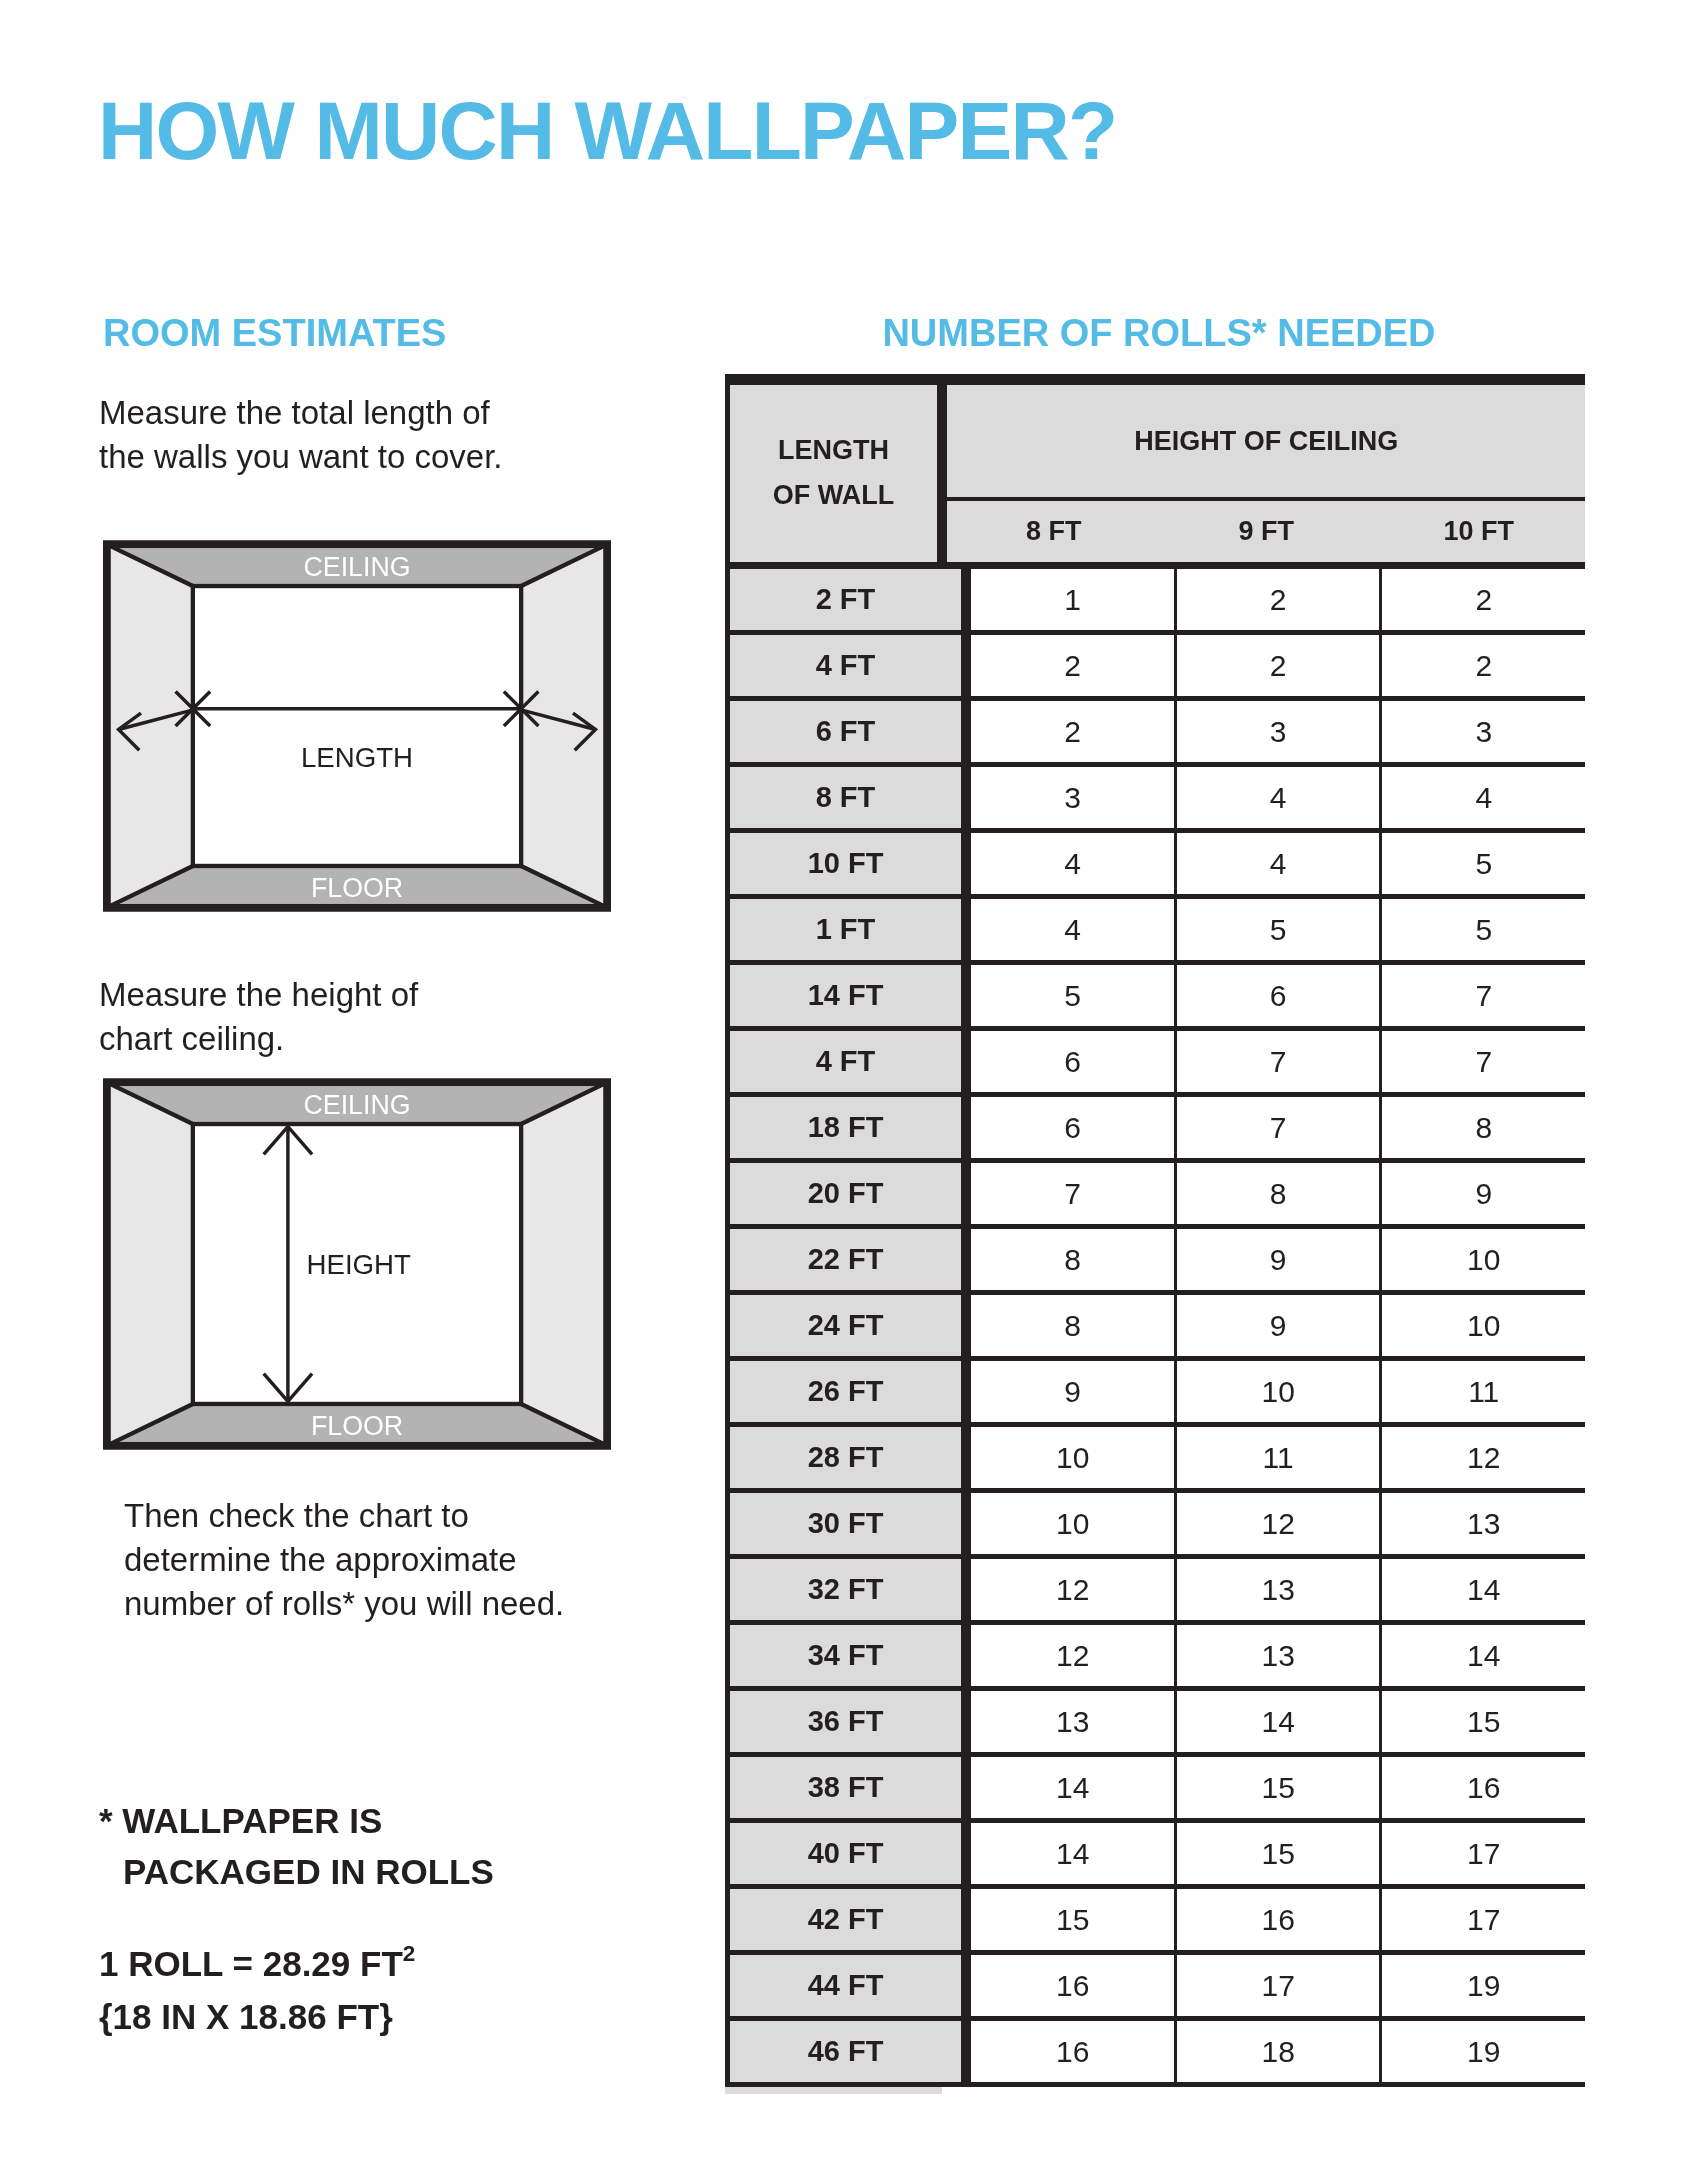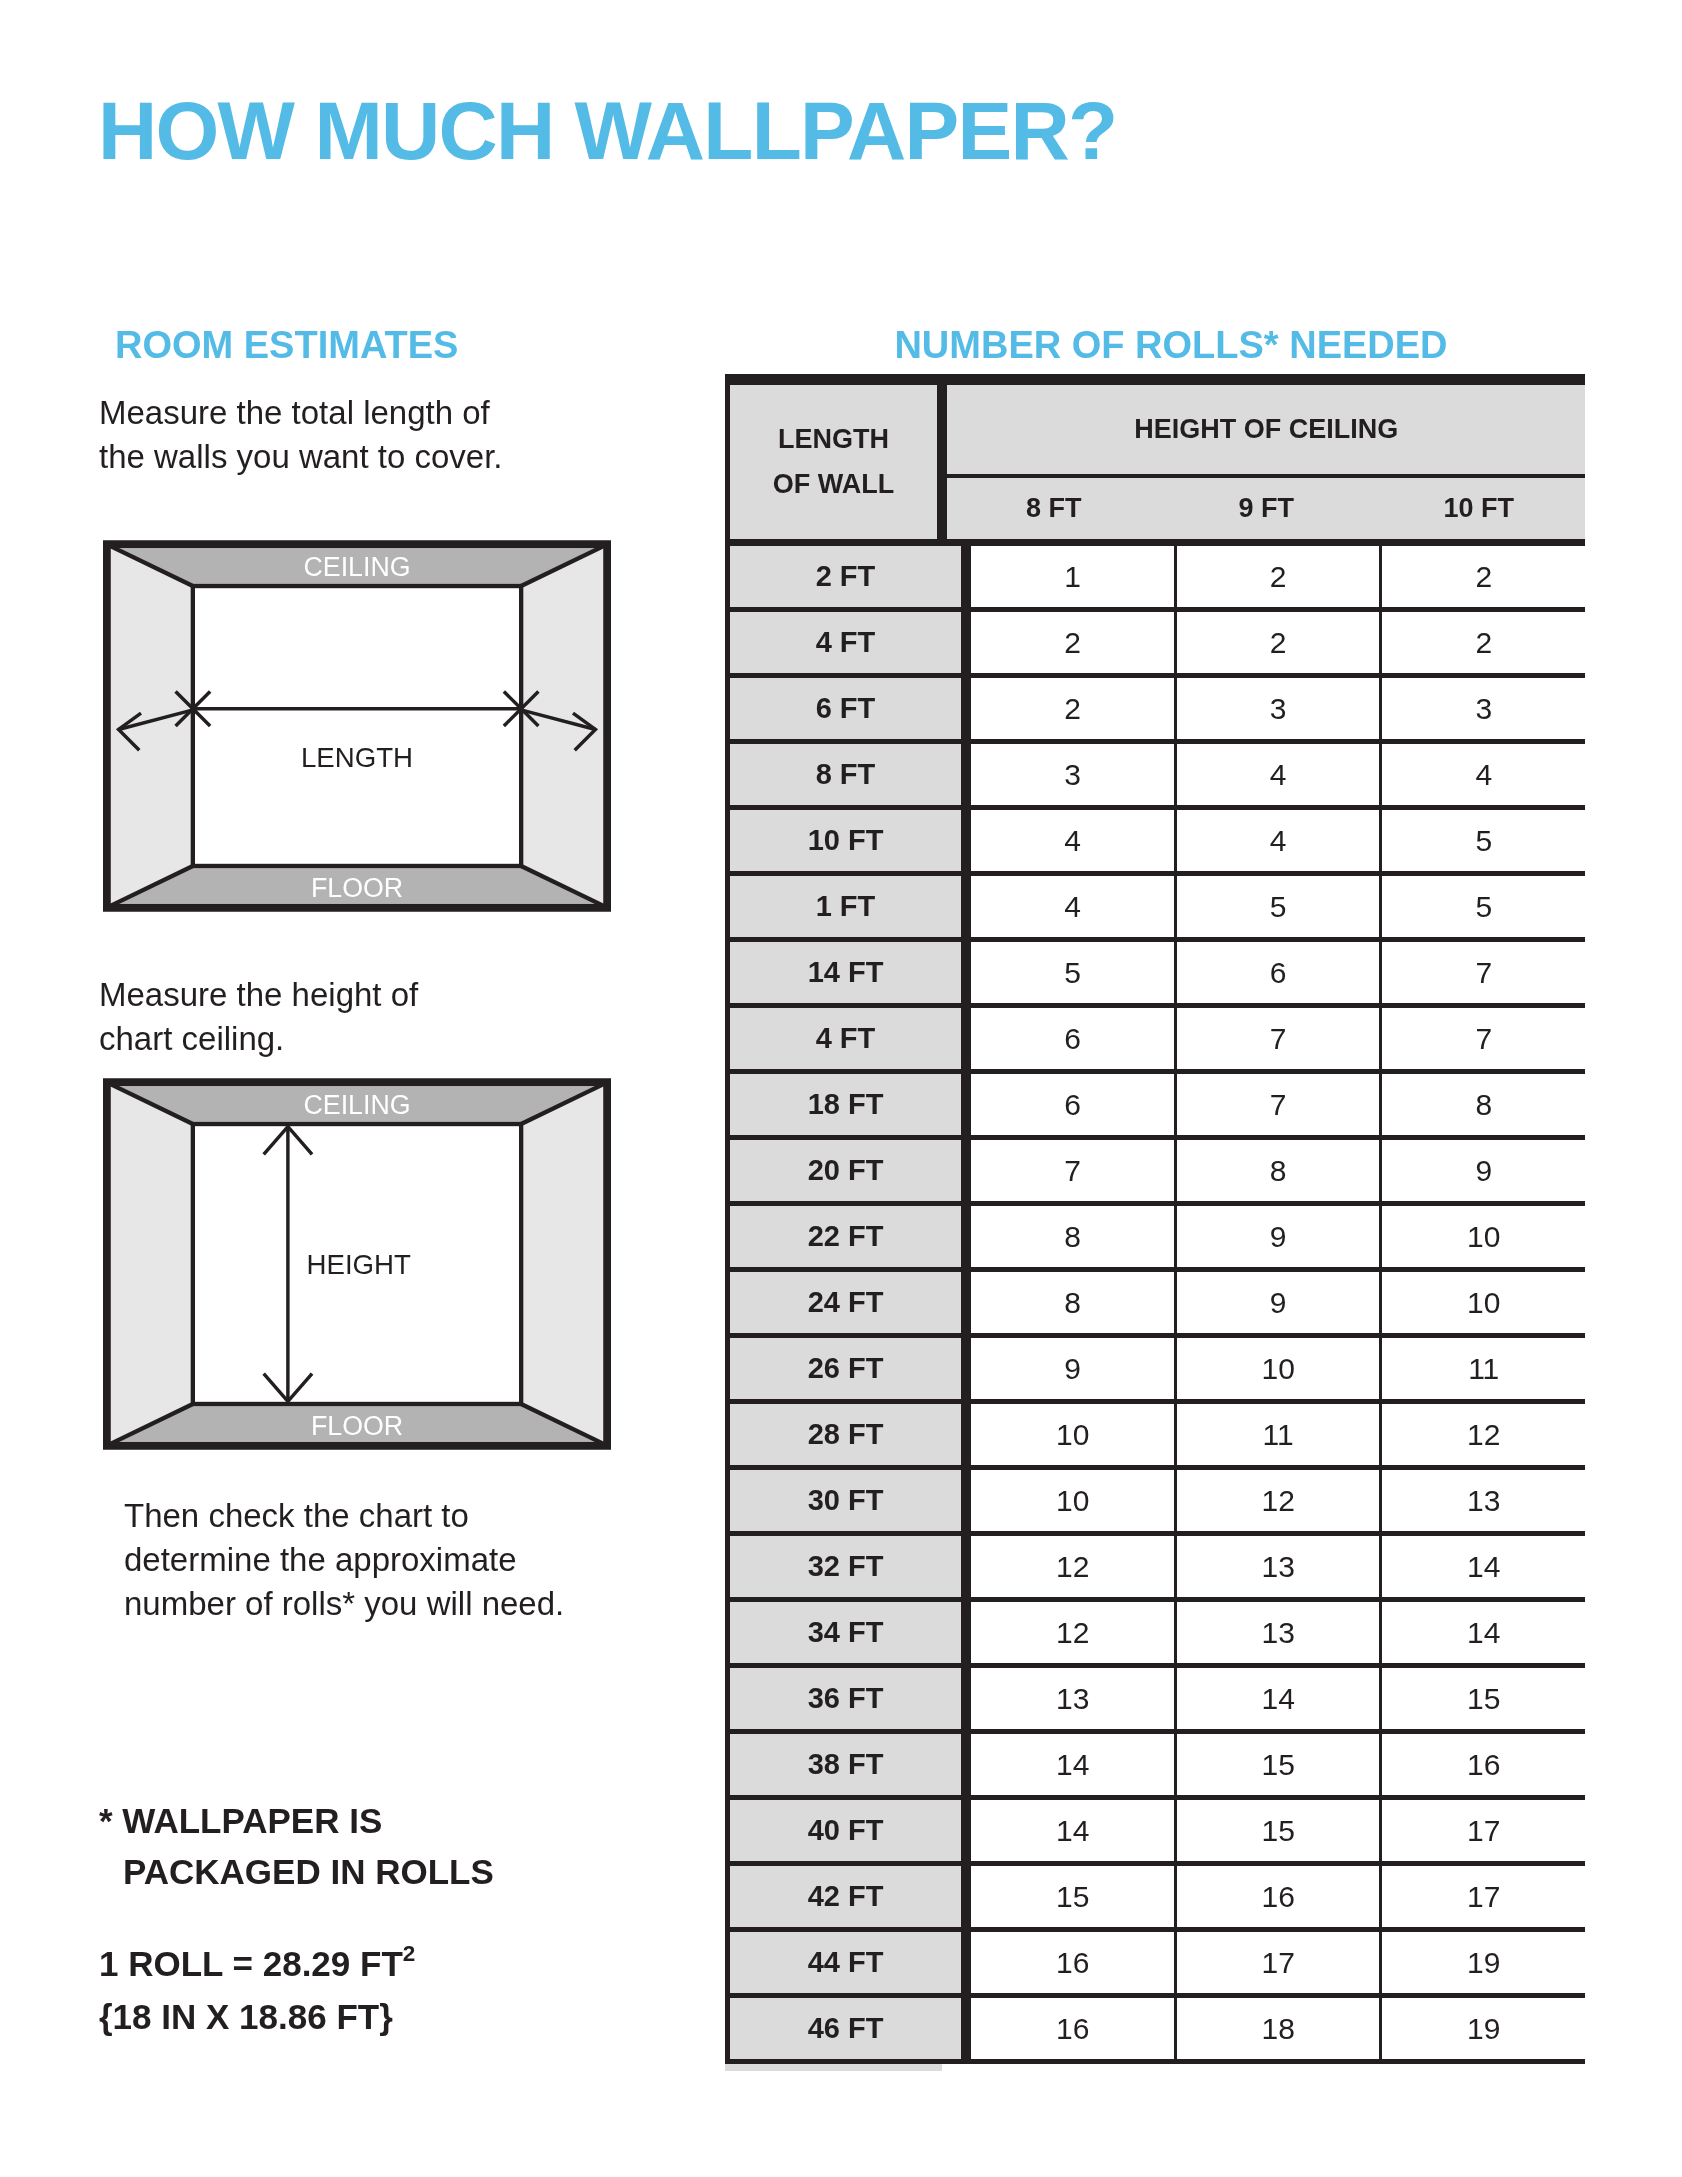--- a/index.html
+++ b/index.html
@@ -13,21 +13,21 @@
   .page{
     position:relative;width:1683px;height:2177px;background:#ffffff;
     font-family:"Liberation Sans", sans-serif;color:var(--ink);overflow:hidden;
   }
   .page-title{
     position:absolute;left:98px;top:82px;margin:0;
     font-size:82px;font-weight:700;letter-spacing:-1.7px;line-height:1.2;
     color:var(--accent-blue);white-space:nowrap;
   }
   .section-heading{
-    position:absolute;top:310px;margin:16px;
+    position:absolute;top:310px;margin:4px;
     font-size:38px;font-weight:700;line-height:1;
     color:var(--accent-blue);white-space:nowrap;
   }
   .heading-left{left:99px;}
   .heading-right{left:725px;width:860px;text-align:center;}
   .para{position:absolute;left:99px;font-size:33px;line-height:44px;color:var(--ink);}
   .para-1{top:391px;}
   .para-2{top:941px;margin-top:32px;}
   .para-3{top:1494px;margin-left:25px;}
   .note{
@@ -56,21 +56,21 @@
   .t-topbar{height:11.2px;background:var(--ink);}
   .t-head{display:flex;}
   .t-head-left{
     box-sizing:border-box;width:212px;border-left:5.2px solid var(--ink);
     background:var(--table-gray);display:flex;flex-direction:column;
     justify-content:center;align-items:center;
     font-size:27px;font-weight:700;line-height:45px;
   }
   .t-divider-v{width:10.4px;background:var(--ink);}
   .t-head-right{flex:1;display:flex;flex-direction:column;}
-  .t-group{height:89px;background:var(--table-gray);display:flex;align-items:center;justify-content:center;font-size:27px;font-weight:700;text-align:center;}
+  .t-group{height:112px;background:var(--table-gray);display:flex;align-items:center;justify-content:center;font-size:27px;font-weight:700;text-align:center;}
   .t-thinline{height:3.5px;background:var(--ink);}
   .t-cols{height:61px;background:var(--table-gray);display:flex;}
   .t-col{flex:1;display:flex;align-items:center;justify-content:center;font-size:27px;font-weight:700;}
   .t-thickline{height:7.8px;background:var(--ink);}
   .trow{display:flex;height:61px;border-bottom:5.2px solid var(--ink);}
   .td-label{
     box-sizing:border-box;width:236px;border-left:5.2px solid var(--ink);
     background:var(--table-gray);display:flex;align-items:center;justify-content:center;
     font-size:29px;font-weight:700;
   }

